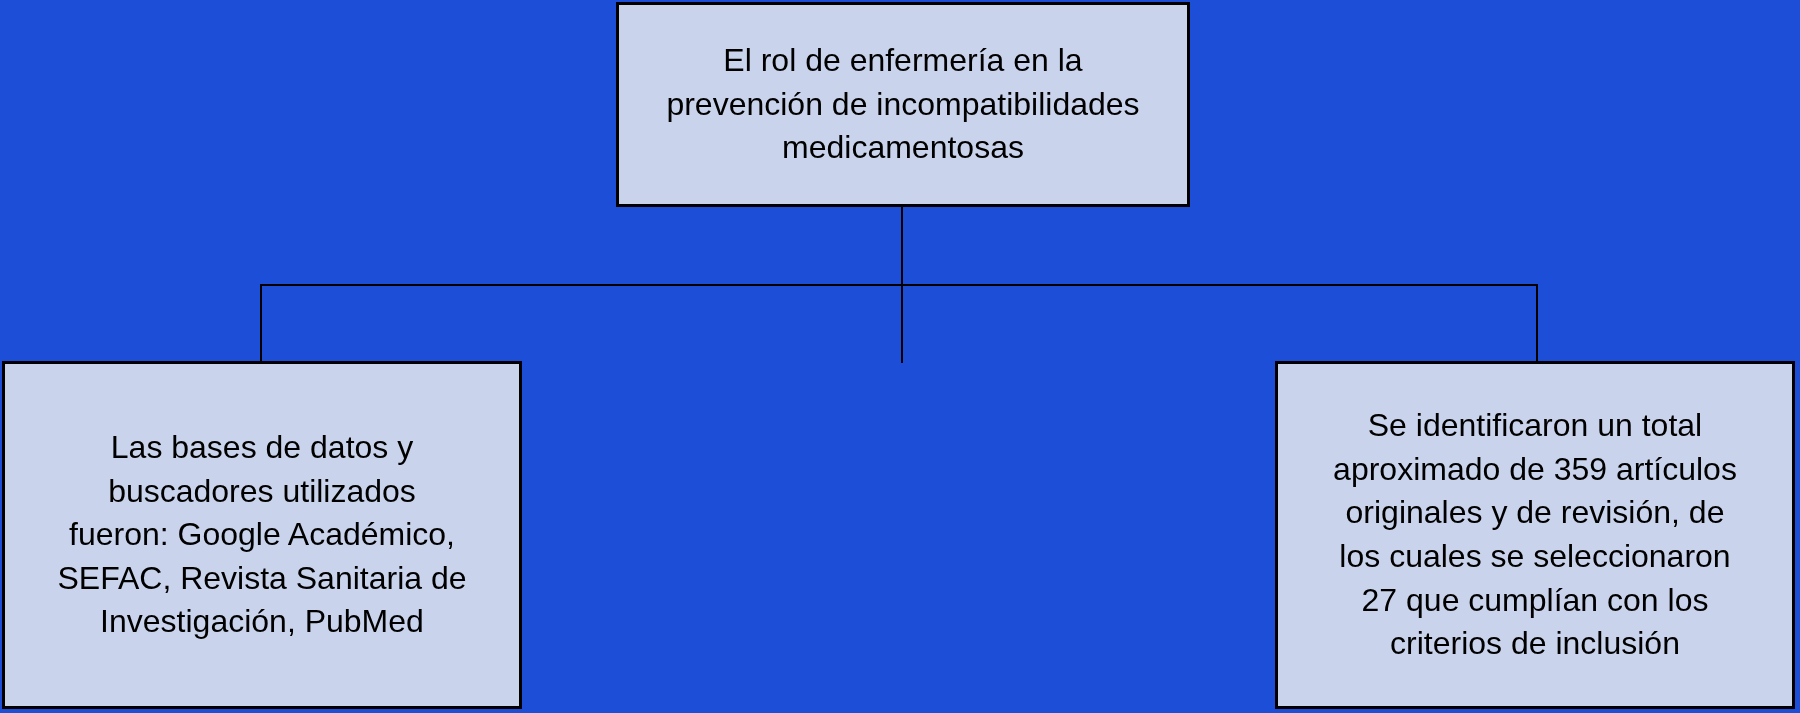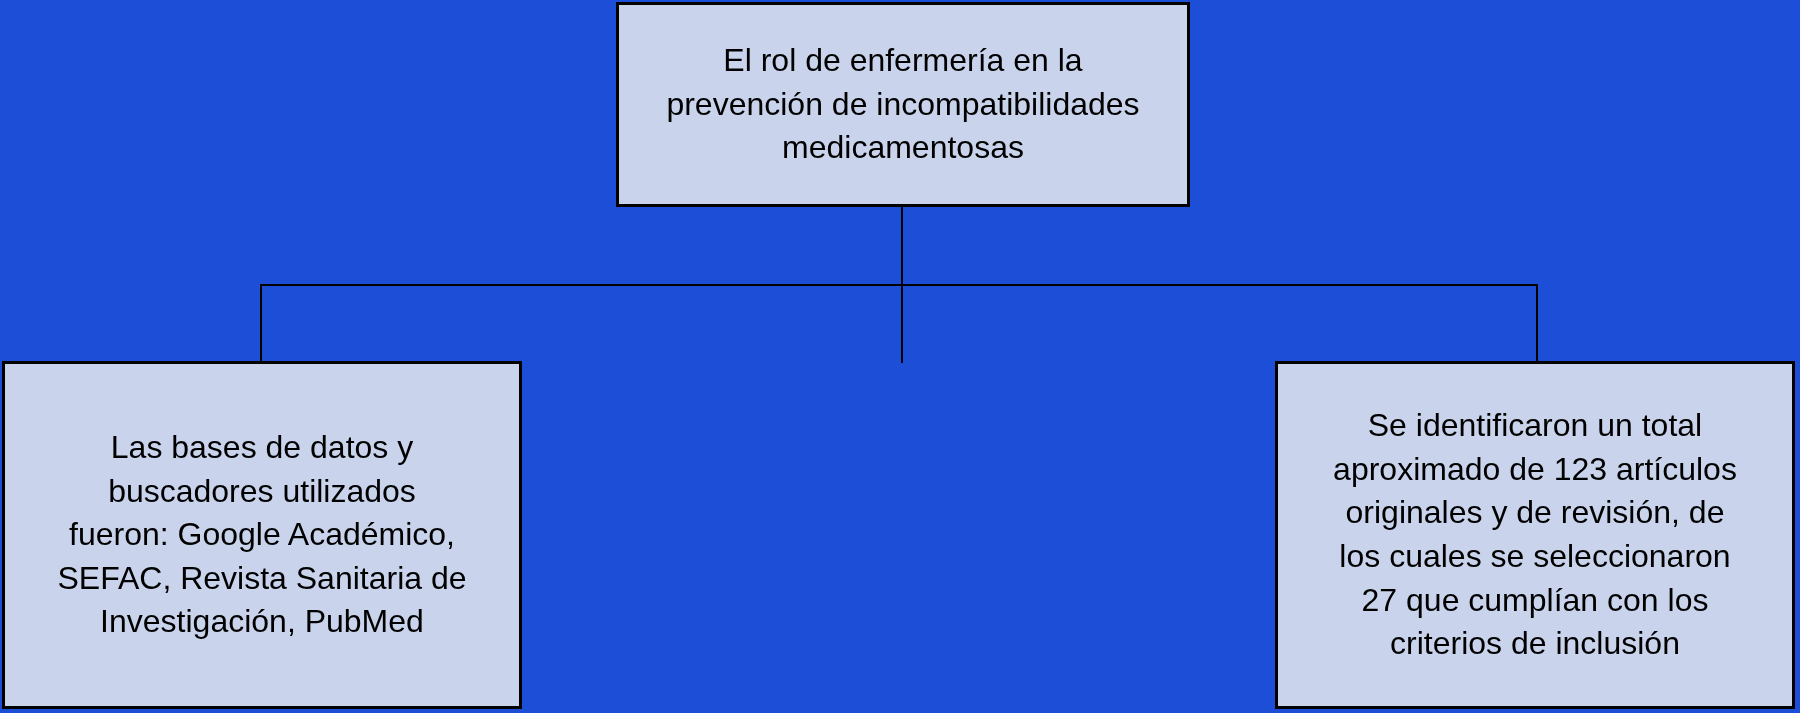--- a/index.html
+++ b/index.html
@@ -68,20 +68,20 @@
     <div class="label">Las bases de datos y
 buscadores utilizados
 fueron: Google Académico,
 SEFAC, Revista Sanitaria de
 Investigación, PubMed</div>
   </div>
 
 
   <div class="node" id="node-results">
     <div class="label">Se identificaron un total
-aproximado de 123 artículos
+aproximado de 359 artículos
 originales y de revisión, de
 los cuales se seleccionaron
 27 que cumplían con los
 criterios de inclusión</div>
   </div>
 
 </div>
 
 </body></html>

